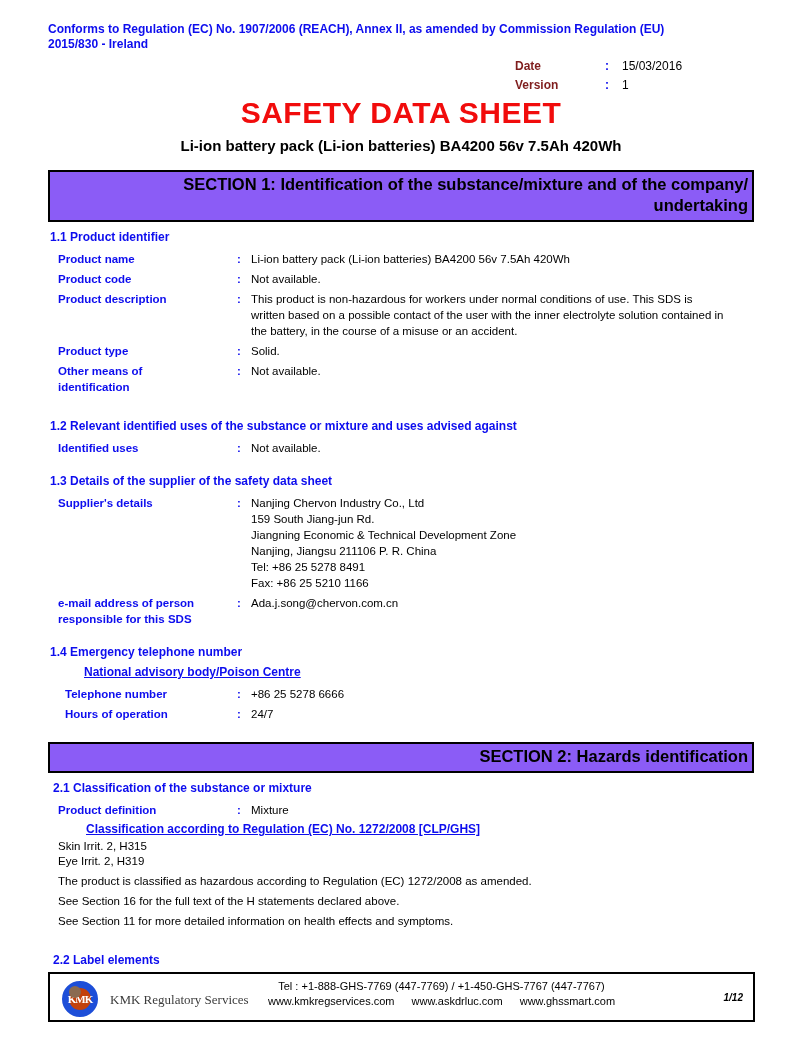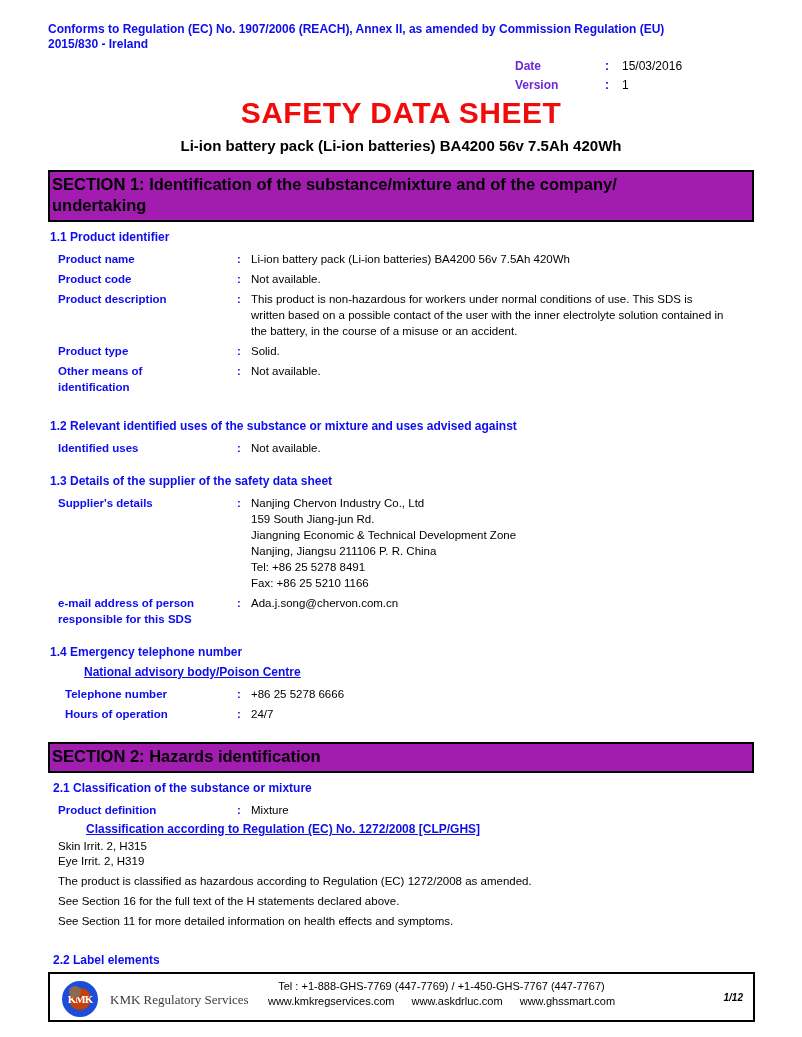--- a/index.html
+++ b/index.html
@@ -19,21 +19,21 @@
   
   .conformance {
     color: #0d0dee;
     font-weight: bold;
     font-size: 12px;
     line-height: 14.5px;
     white-space: pre-line;
   }
   .meta { margin-top: 8px; }
   .meta-row { display: flex; line-height: 15px; margin-bottom: 4px; }
-  .meta-row .m-lbl { margin-left: 467px; width: 90px; color: #6d28d9; font-weight: bold; font-size: 12px; }
+  .meta-row .m-lbl { margin-left: 467px; width: 90px; color: #7f1d1d; font-weight: bold; font-size: 12px; }
   .meta-row .m-colon { width: 17px; color: #0d0dee; font-weight: bold; font-size: 12px; }
   .meta-row .m-val { font-size: 12px; color: #000; }
 
   .sheet-title {
     margin-top: 4px;
     text-align: center;
     color: #f10c0c;
     font-size: 30px;
     font-weight: bold;
     letter-spacing: 0.5px;
@@ -48,21 +48,22 @@
   }
 
   
   .section-box {
     border: 2px solid #000;
     font-size: 16.5px;
     font-weight: bold;
     line-height: 21px;
     padding: 2px 4px 4px 2px;
     white-space: pre-line;
-    background: #a21caf;
+    background: #8b5cf6;
+    text-align: right;
   }
   .sec1-box { margin-top: 16px; }
   .sec2-box { margin-top: 20px; }
 
   
   .sub-heading {
     color: #0d0dee; font-weight: bold; font-size: 12px; line-height: 15px;
     margin-left: 2px;
   }
   .group-heading {

